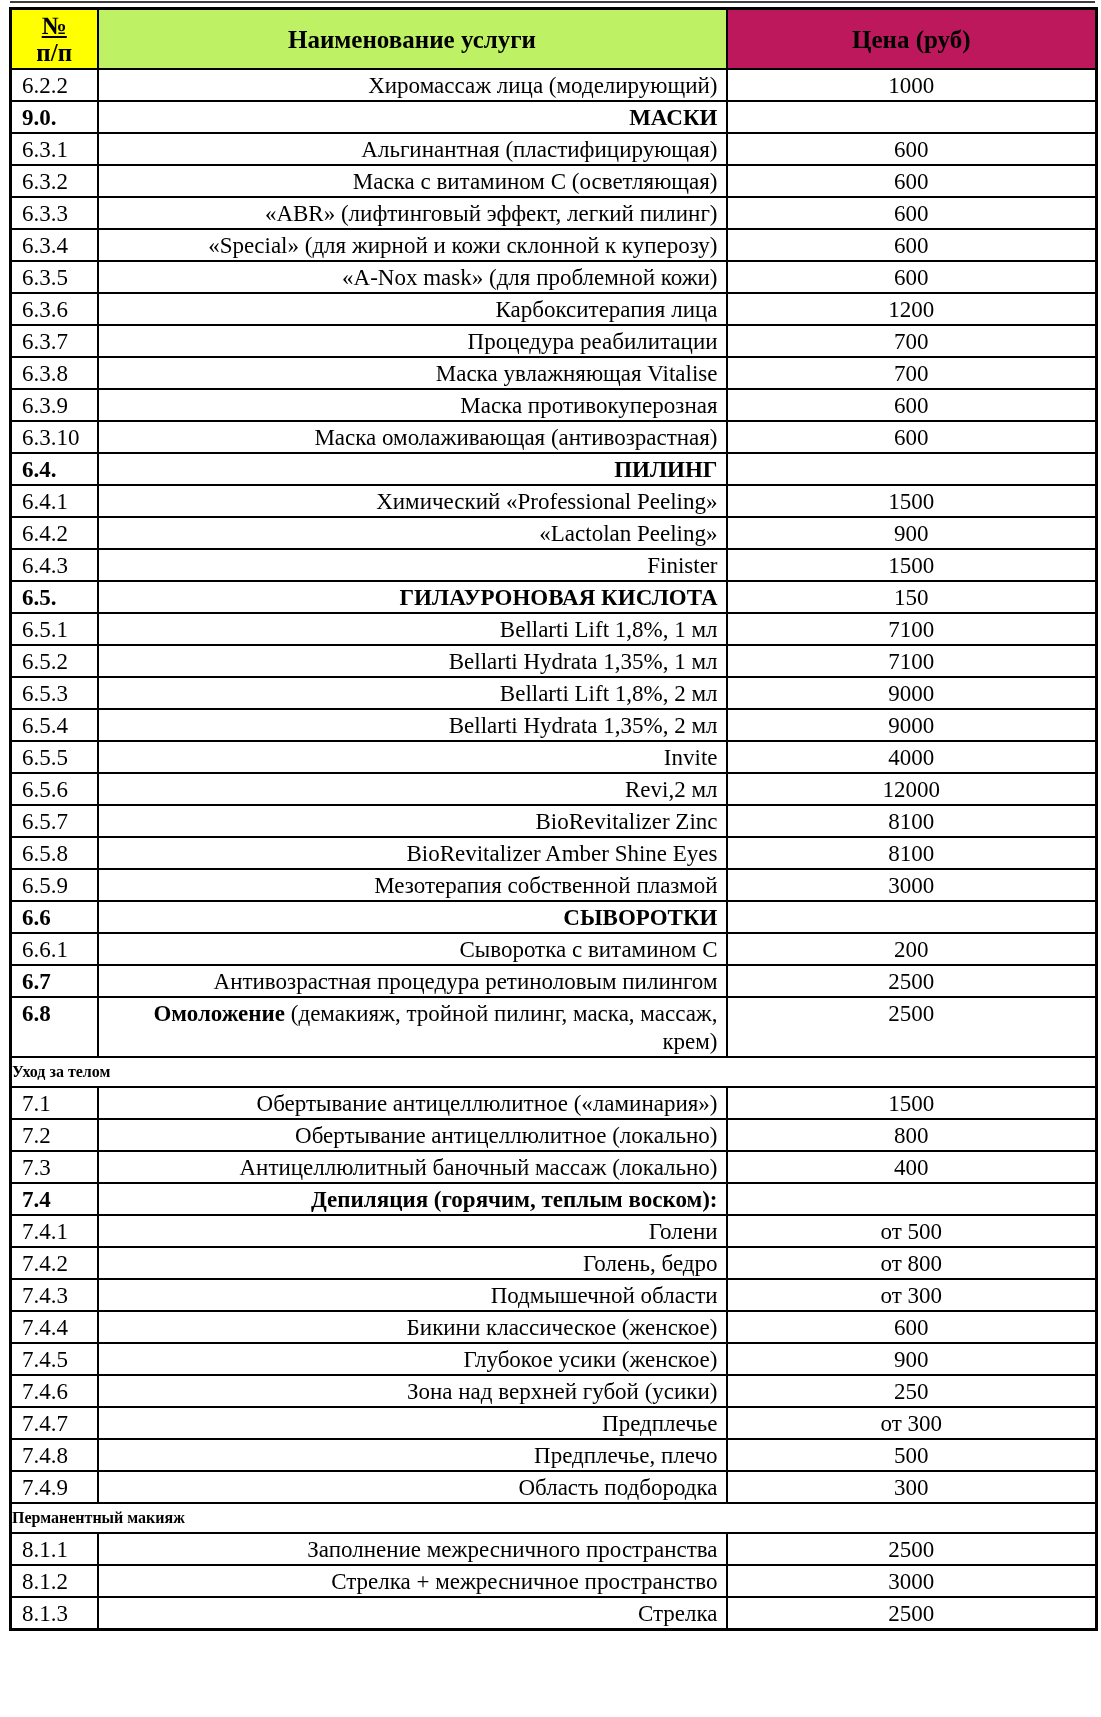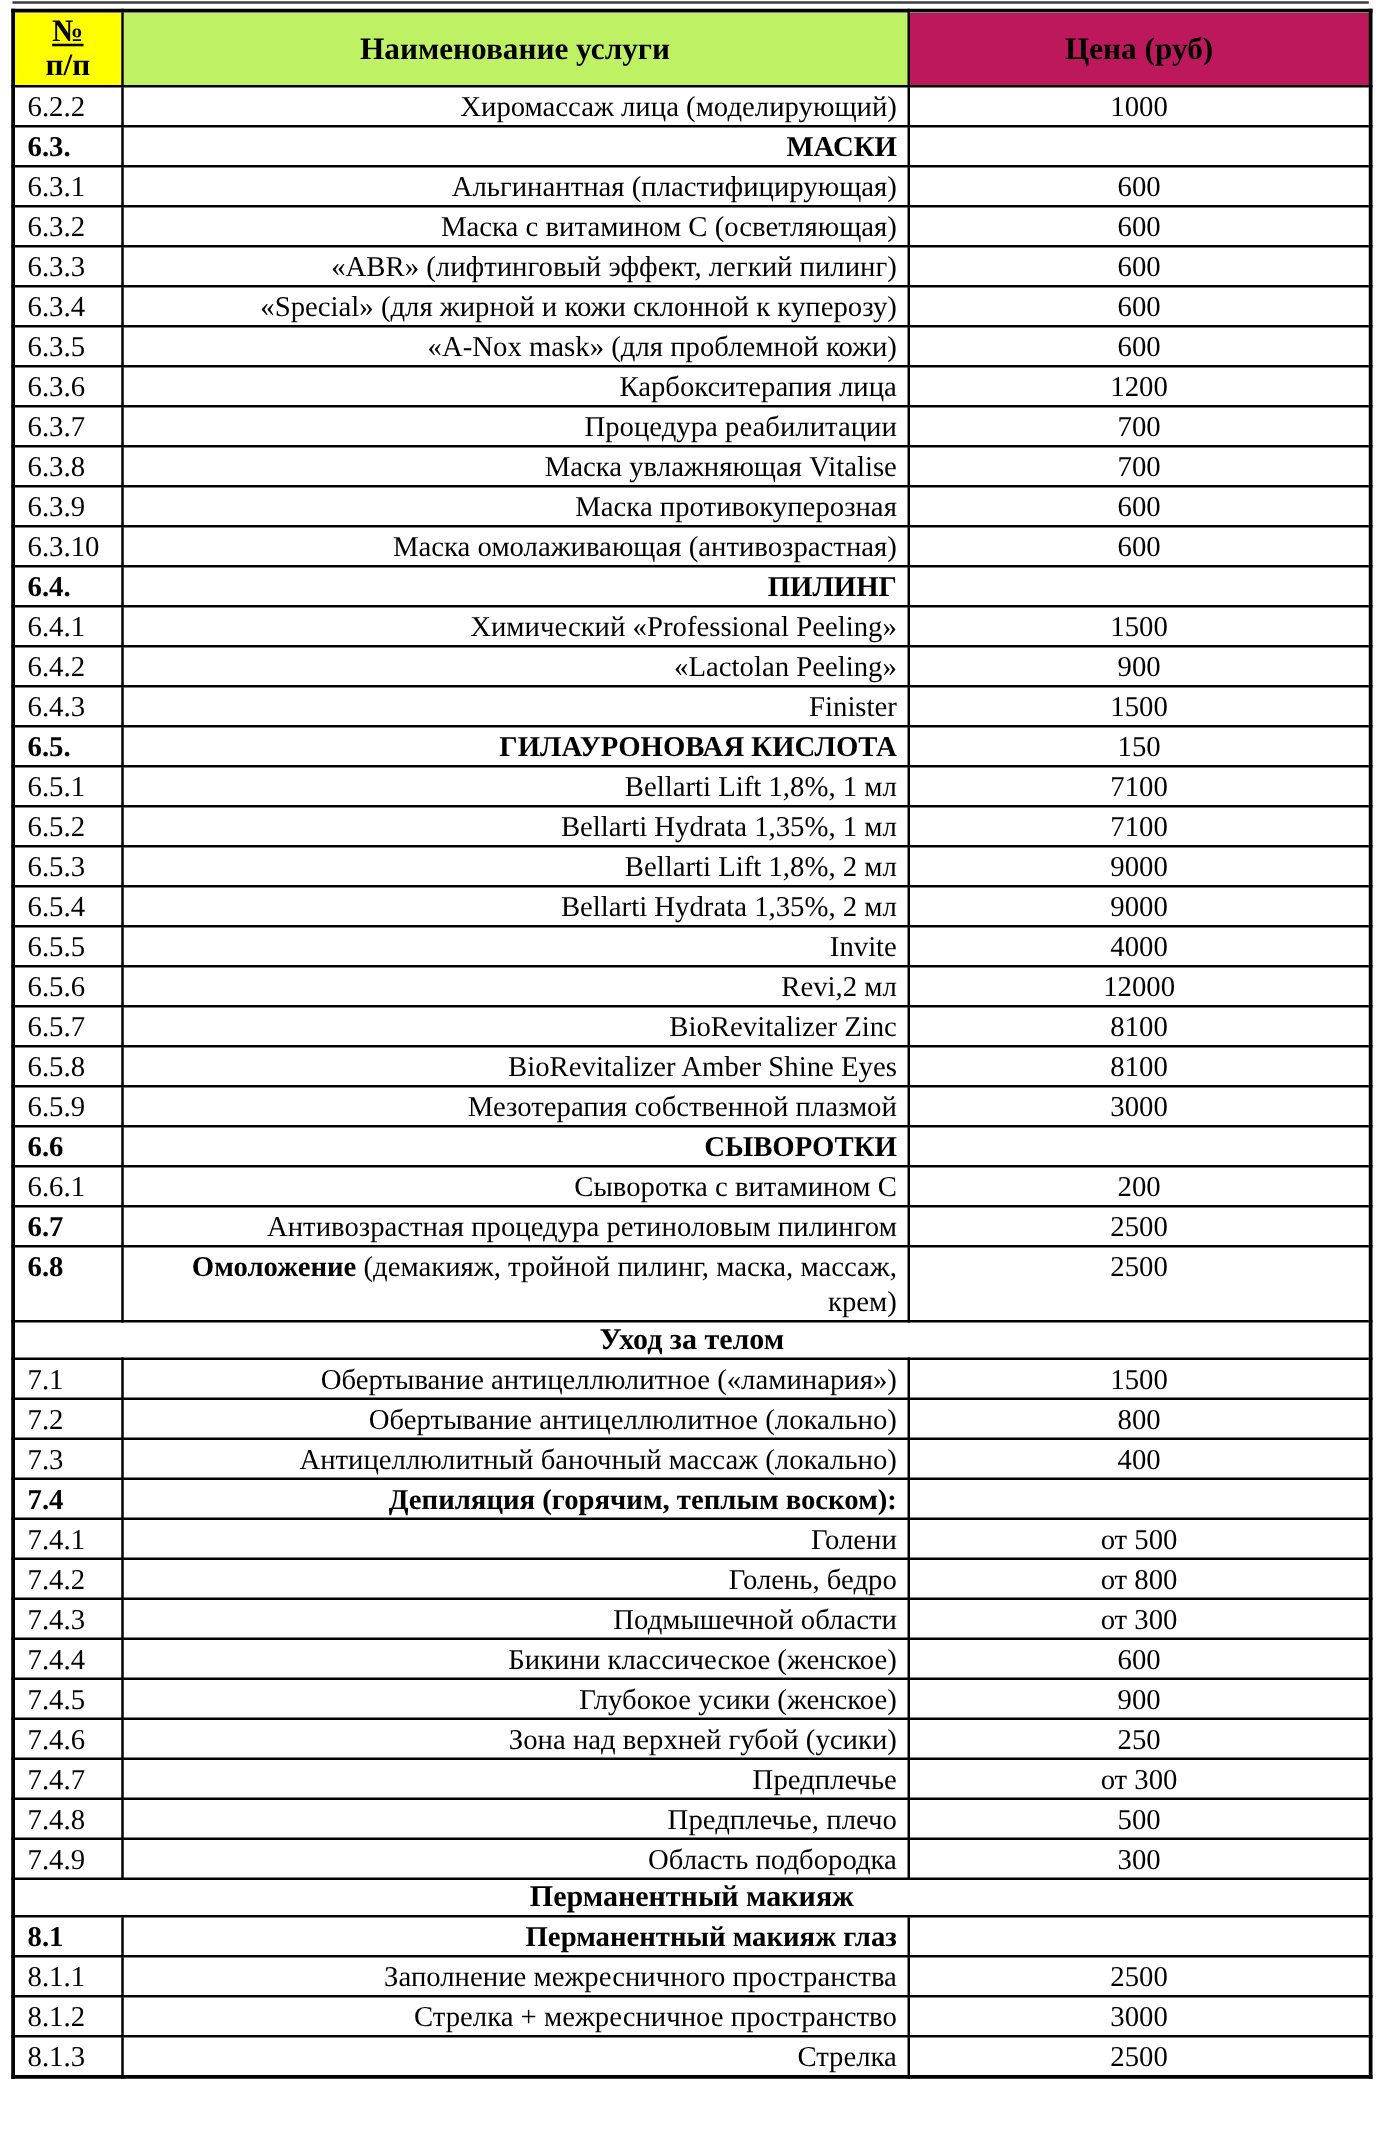--- a/index.html
+++ b/index.html
@@ -70,23 +70,22 @@
     text-align: center;
     vertical-align: top;
     padding-top: 2px;
   }
   td.name { vertical-align: top; padding-top: 2px; }
   td.num  { vertical-align: top; padding-top: 2px; }
 
   .bold { font-weight: bold; }
 
   td.group-cell {
-    text-align: center;
     font-weight: bold;
-    font-size: 24px;
+    font-size: 16px;
   }
 </style>
 </head>
 <body>
 
 <div class="prev-row-line"></div>
 
 <table class="price-table">
   <colgroup>
     <col class="c-num">
@@ -100,21 +99,21 @@
       <th class="hdr" style="background: #be185d;">Цена (руб)</th>
     </tr>
   </thead>
   <tbody>
       <tr>
         <td class="num">6.2.2</td>
         <td class="name">Хиромассаж лица (моделирующий)</td>
         <td class="price">1000</td>
       </tr>
       <tr>
-        <td class="num bold">6.3.</td>
+        <td class="num bold">9.0.</td>
         <td class="name bold">МАСКИ</td>
         <td class="price"></td>
       </tr>
       <tr>
         <td class="num">6.3.1</td>
         <td class="name">Альгинантная (пластифицирующая)</td>
         <td class="price">600</td>
       </tr>
       <tr>
         <td class="num">6.3.2</td>
@@ -316,25 +315,20 @@
       </tr>
       <tr>
         <td class="num">7.4.9</td>
         <td class="name">Область подбородка</td>
         <td class="price">300</td>
       </tr>
       <tr>
         <td colspan="3" class="group-cell">Перманентный макияж</td>
       </tr>
       <tr>
-        <td class="num bold">8.1</td>
-        <td class="name bold">Перманентный макияж глаз</td>
-        <td class="price"></td>
-      </tr>
-      <tr>
         <td class="num">8.1.1</td>
         <td class="name">Заполнение межресничного пространства</td>
         <td class="price">2500</td>
       </tr>
       <tr>
         <td class="num">8.1.2</td>
         <td class="name">Стрелка + межресничное пространство</td>
         <td class="price">3000</td>
       </tr>
       <tr>

